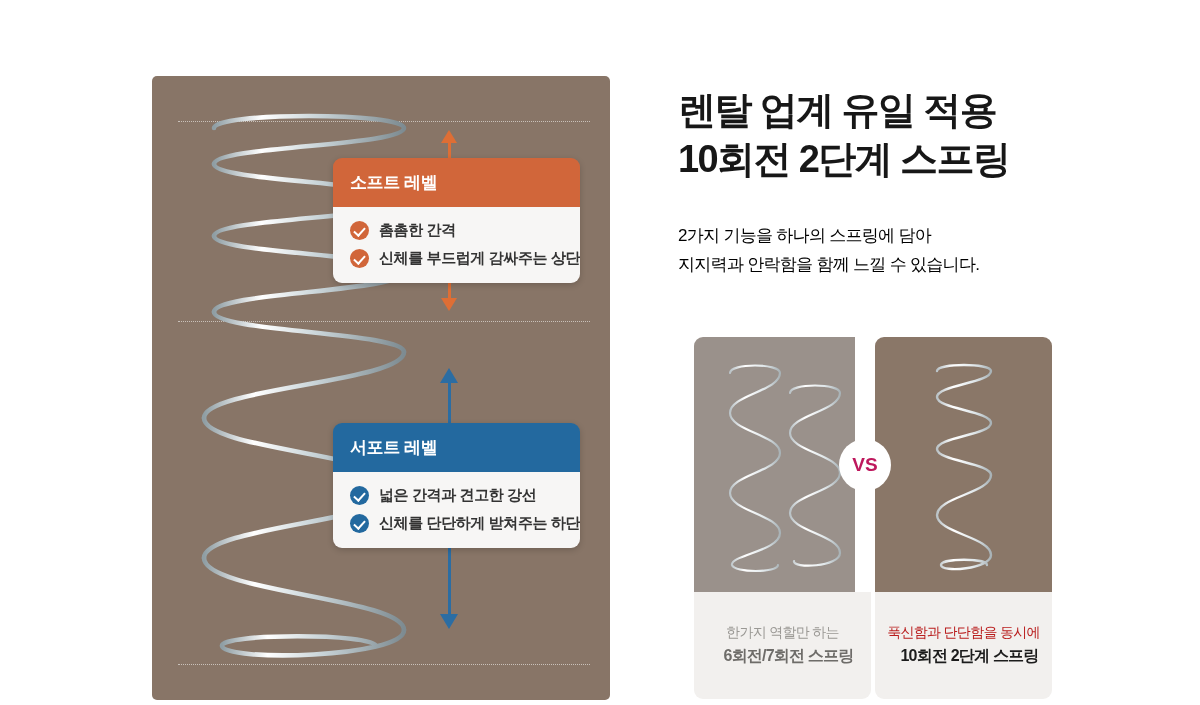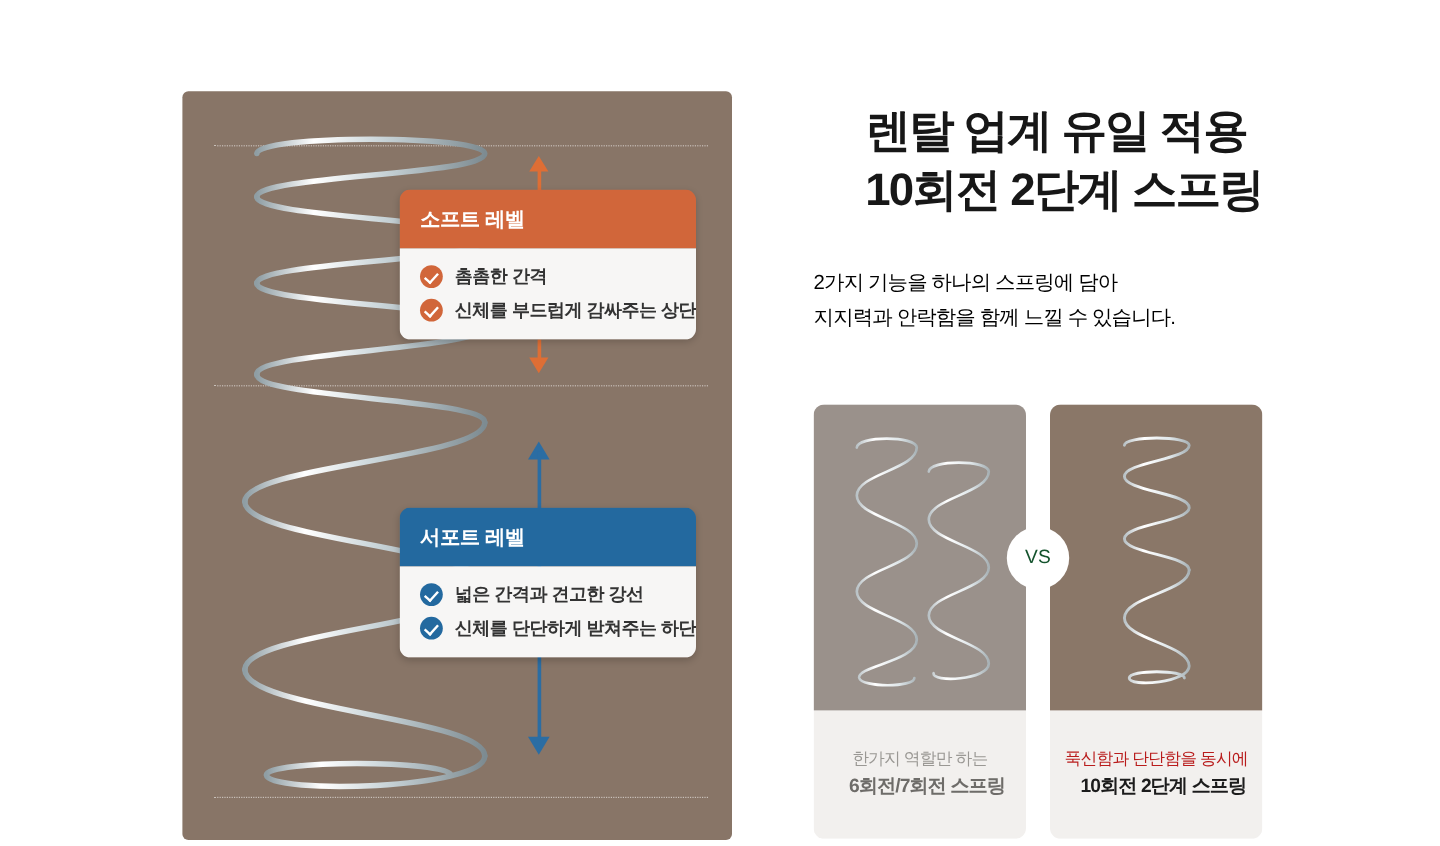--- a/index.html
+++ b/index.html
@@ -157,21 +157,20 @@
 
   #headline {
     position: absolute;
     left: 0; top: 86px;
     font-size: 38px;
     font-weight: bold;
     color: #171717;
     line-height: 1.28;
     letter-spacing: -1.6px;
     white-space: pre-line;
-    margin-left: 43px;
   }
 
   #subcopy {
     position: absolute;
     left: 0; top: 222px;
     font-size: 17px;
     color: #000000;
     line-height: 1.68;
     letter-spacing: -0.7px;
     white-space: pre-line;
@@ -186,21 +185,21 @@
   }
 
   .cmp-card {
     position: absolute;
     top: 0;
     width: 177px;
     height: 362px;
     border-radius: 9px;
     overflow: hidden;
   }
-  #cmp-left  { left: 0; }
+  #cmp-left  { left: 16px; }
   #cmp-right { left: 197px; }
 
   .cmp-image {
     height: 255px;
     position: relative;
     overflow: hidden;
   }
   #cmp-left  .cmp-image { background: #9a918b; }
   #cmp-right .cmp-image { background: #8a7768; }
 
@@ -229,23 +228,23 @@
 
   #vs-badge {
     position: absolute;
     left: 161px; top: 102px;
     width: 52px; height: 52px;
     border-radius: 50%;
     background: #ffffff;
     display: flex;
     align-items: center;
     justify-content: center;
-    font-size: 16px;
-    font-weight: normal;
-    color: #14532d;
+    font-size: 19px;
+    font-weight: bold;
+    color: #be185d;
     letter-spacing: 0.2px;
     z-index: 4;
   }
   #vs-gap {
     position: absolute;
     left: 177px; top: 0;
     width: 20px; height: 255px;
     background: #ffffff;
     z-index: 3;
   }

